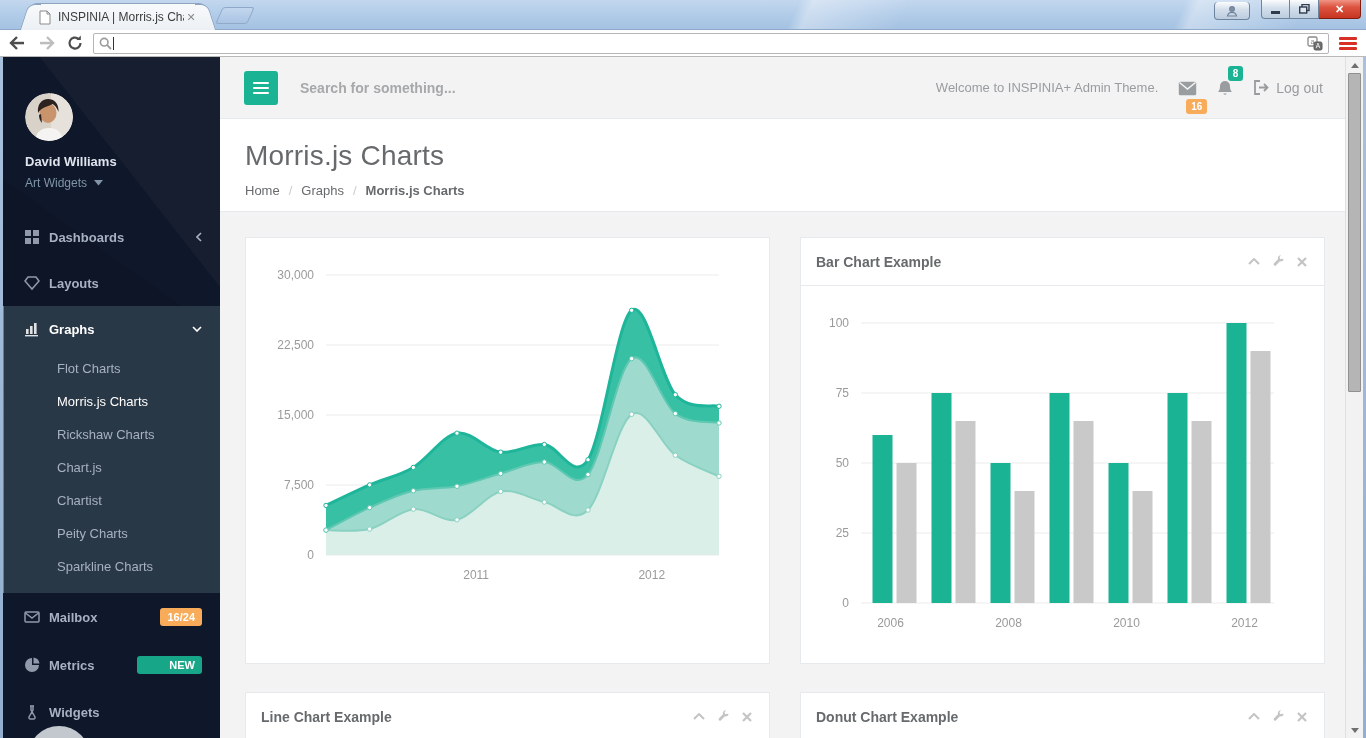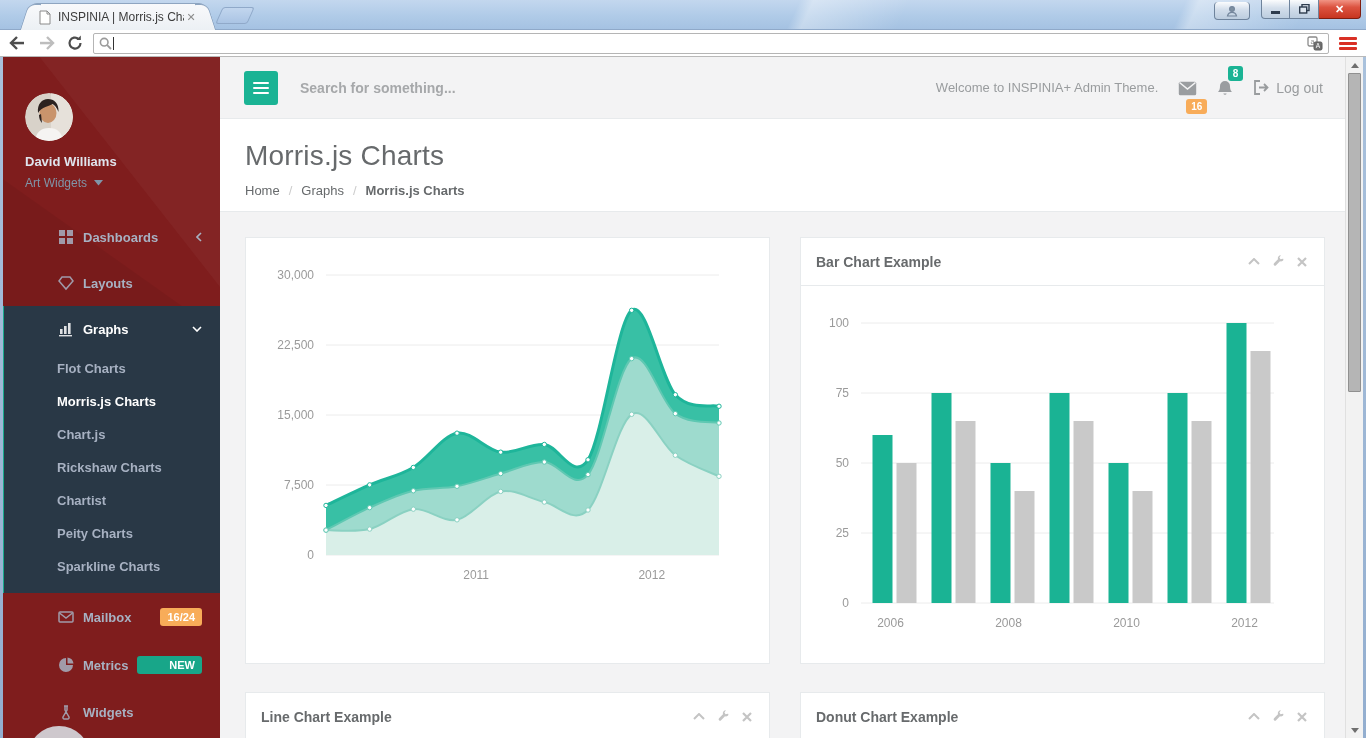--- a/index.html
+++ b/index.html
@@ -46,39 +46,39 @@
   .omnibox input { flex:1; border:none; outline:none; font-size:12px; color:#333; background:transparent; }
   .caret { width:1px; height:13px; background:#333; margin-left:-4px; }
   .menu-btn { width:24px; height:20px; display:flex; flex-direction:column; justify-content:center; gap:2px; padding:0 3px; cursor:pointer; }
   .menu-btn i { display:block; height:3px; background:#d93025; border-radius:1px; }
   .win-border-left,.win-border-right { position:absolute; top:57px; bottom:0; width:3px;
     background:linear-gradient(#a9c1dc,#93aecf); z-index:50; }
   .win-border-left { left:0; } .win-border-right { right:0; }
   
   .page { position:absolute; top:57px; left:0; right:0; bottom:0; }
   
-  .sidebar { position:absolute; left:0; top:0; bottom:0; width:220px; background:#7f1d1d; overflow:hidden; }
+  .sidebar { position:absolute; left:0; top:0; bottom:0; width:220px; background:#0f172a; overflow:hidden; }
   .facet1 { position:absolute; top:0; right:0; width:220px; height:230px;
     background:rgba(255,255,255,.03); clip-path:polygon(100% 0,18% 0,100% 100%); }
   .facet2 { position:absolute; top:120px; left:0; width:220px; height:260px;
     background:rgba(0,0,0,.05); clip-path:polygon(0 0,100% 60%,0 100%); }
   .profile { position:relative; padding:36px 25px 24px; }
   .avatar { width:48px; height:48px; border-radius:50%; overflow:hidden; display:block; cursor:pointer; }
   .profile .name { margin-top:13px; font-size:13px; font-weight:bold; color:#dfe4ed; }
   .profile .role { margin-top:7px; font-size:12px; color:#8095a8; cursor:pointer; display:flex; align-items:center; gap:7px; }
   .snav { position:relative; list-style:none; }
   .snav-item { display:flex; align-items:center; padding:15px 18px 15px 24px;
-    font-size:13px; font-weight:bold; color:#a7b1c2; cursor:pointer;margin-left:34px; }
+    font-size:13px; font-weight:bold; color:#a7b1c2; cursor:pointer; }
   .snav-item .mi { width:16px; height:16px; margin-right:9px; flex:none; opacity:.85; }
   .snav-item .spacer { flex:1; }
   .active-section { background:#293846; border-left:4px solid #19aa8d; }
   .active-section .snav-item { padding-left:20px; }
   .active-section .snav-item.head { color:#ffffff; }
   .subnav { list-style:none; padding-bottom:10px; }
-  .subnav li { padding:9px 10px 9px 53px; font-size:13px; font-weight:bold; color:#a7b1c2; cursor:pointer; }
+  .subnav li { padding:9px 10px 9px 53px; font-size:13px; font-weight:normal; color:#a7b1c2; cursor:pointer; }
   .subnav li.active { color:#fff; }
   .badge { margin-left:auto; font-size:11px; font-weight:bold; color:#fff; padding:3px 7px; border-radius:3px; }
   .badge-warning { background:#f8ac59; }
   .badge-primary { background:#18a689;padding-left:32px; }
   .sidebar-arc { position:absolute; left:28px; bottom:-50px; width:62px; height:62px;
     border-radius:50%; background:#d7dce1; opacity:.9; }
   
   .main { position:absolute; left:220px; right:21px; top:0; bottom:0; background:#f3f3f4; }
   .navbar { height:62px; background:#f3f3f4; border-bottom:1px solid #e7eaec;
     display:flex; align-items:center; padding:0 22px 0 24px; }
@@ -269,22 +269,22 @@
             </svg>
             <span>Graphs</span>
             <span class="spacer"></span>
             <svg width="10" height="6" viewBox="0 0 10 6">
               <path d="M1 1l4 4 4-4" fill="none" stroke="#fff" stroke-width="1.6"></path>
             </svg>
           </div>
           <ul class="subnav">
             <li>Flot Charts</li>
             <li class="active">Morris.js Charts</li>
+            <li>Rickshaw Charts</li>
             <li>Chart.js</li>
-            <li>Rickshaw Charts</li>
             <li>Chartist</li>
             <li>Peity Charts</li>
             <li>Sparkline Charts</li>
           </ul>
         </li>
 
         <li class="snav-item">
           <svg class="mi" viewBox="0 0 16 16">
             <rect x="1" y="3" width="14" height="10" rx="1" fill="none" stroke="#a7b1c2" stroke-width="1.5"></rect>
             <path d="M1.5 4l6.5 5 6.5-5" fill="none" stroke="#a7b1c2" stroke-width="1.5"></path>

